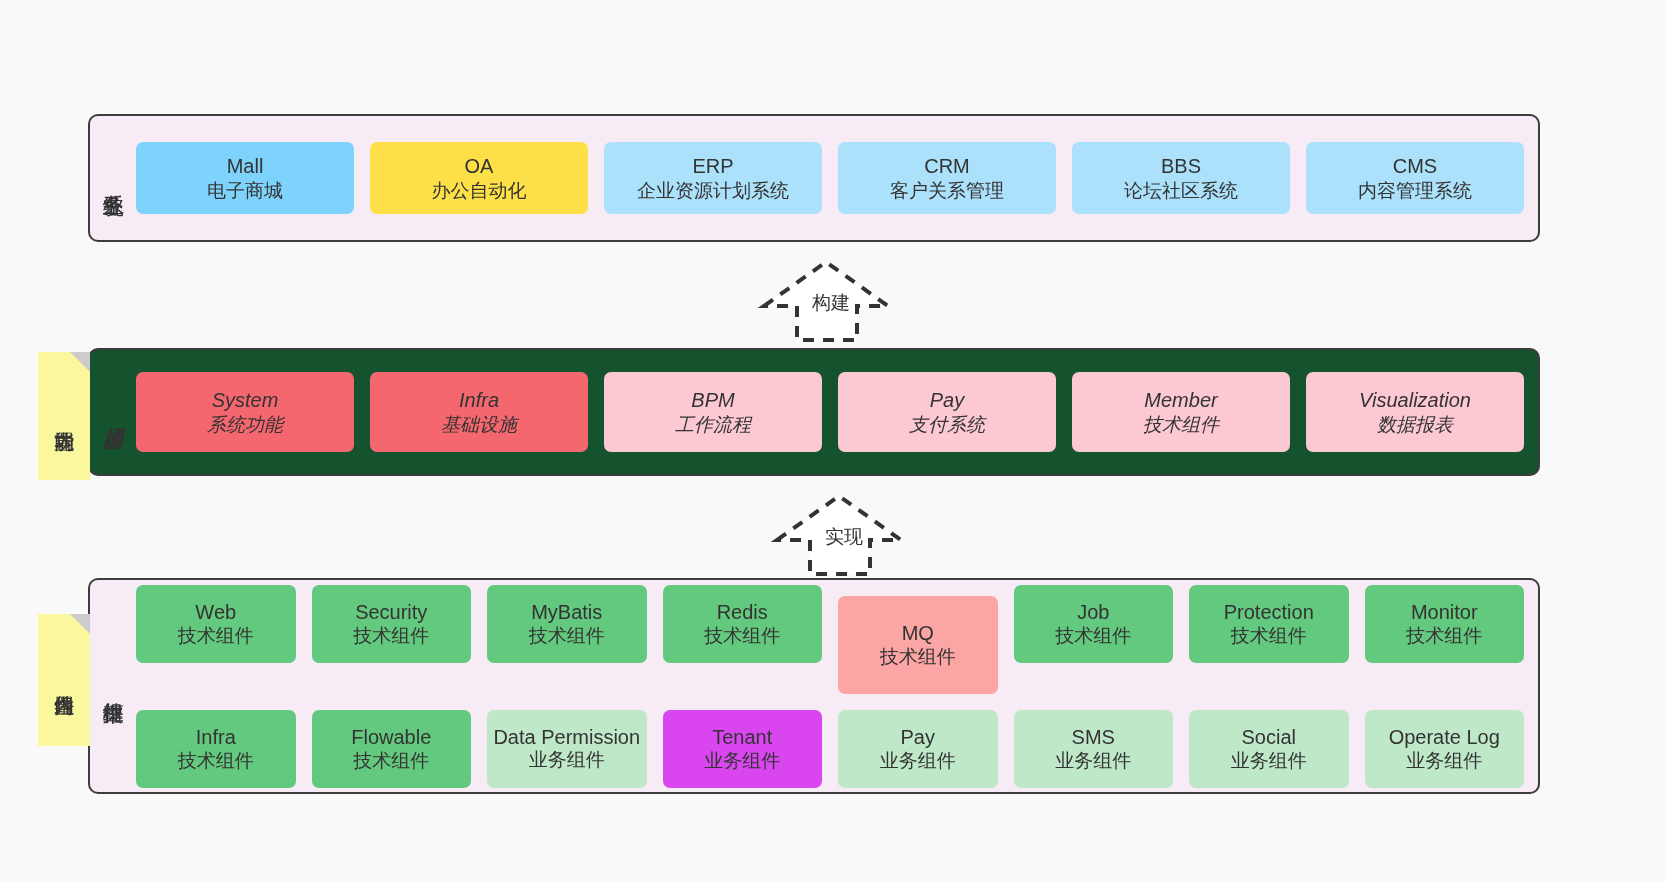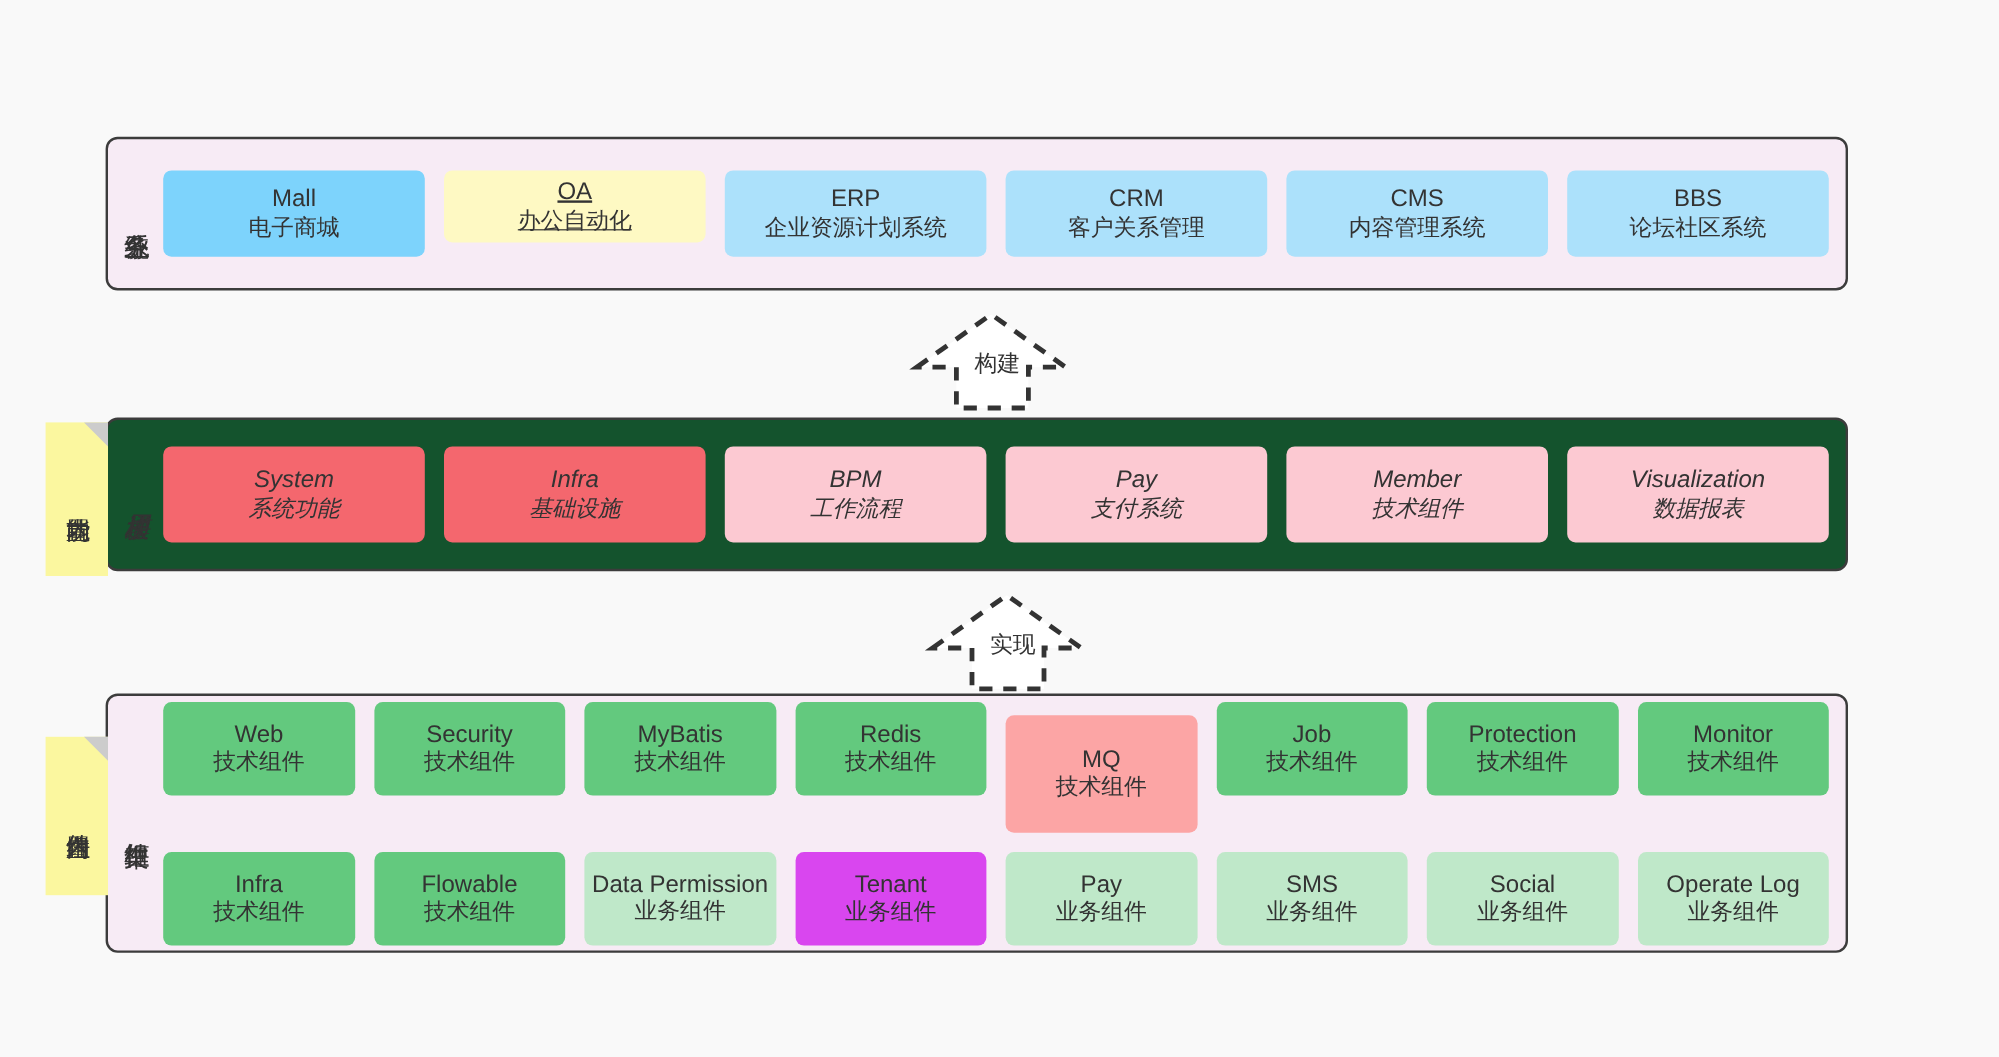--- a/index.html
+++ b/index.html
@@ -146,43 +146,43 @@
   <div class="layer" id="layer-business" style="left: 88px; top: 114px; width: 1452px; height: 128px; background: rgb(247, 235, 245); border-color: rgb(60, 60, 60);">
     <div class="layer-caption">业务系统</div>
     <div class="layer-body" style="padding:0 14px 0 0;">
       <div class="row">
 
         <div class="node blue" style="height: 72px; background: #7dd3fc;">
           <span class="t-en">Mall</span>
           <span class="t-cn">电子商城</span>
         </div>
 
-        <div class="node blue" style="height: 60px; background: #fef9c3; text-decoration: underline;">
+        <div class="node blue" style="height: 72px; background: #fde047;">
           <span class="t-en">OA</span>
           <span class="t-cn">办公自动化</span>
         </div>
 
         <div class="node blue" style="height: 72px; background: rgb(172, 225, 251);">
           <span class="t-en">ERP</span>
           <span class="t-cn">企业资源计划系统</span>
         </div>
 
         <div class="node blue" style="height: 72px; background: rgb(172, 225, 251);">
           <span class="t-en">CRM</span>
           <span class="t-cn">客户关系管理</span>
         </div>
 
         <div class="node blue" style="height: 72px; background: rgb(172, 225, 251);">
+          <span class="t-en">BBS</span>
+          <span class="t-cn">论坛社区系统</span>
+        </div>
+
+        <div class="node blue" style="height: 72px; background: rgb(172, 225, 251);">
           <span class="t-en">CMS</span>
           <span class="t-cn">内容管理系统</span>
-        </div>
-
-        <div class="node blue" style="height: 72px; background: rgb(172, 225, 251);">
-          <span class="t-en">BBS</span>
-          <span class="t-cn">论坛社区系统</span>
         </div>
 
       </div>
     </div>
   </div>
 
   <div class="arrow" style="left:760px; top:258px; width:150px; height:86px;">
     <svg width="150" height="86" viewBox="0 0 150 86" aria-hidden="true">
       <path d="M 4 48 L 66 4 L 128 48 L 97 48 L 97 82 L 37 82 L 37 48 Z" fill="#ffffff" stroke="#333333" stroke-width="4" stroke-dasharray="11 9" stroke-linejoin="miter"></path>
     </svg>

